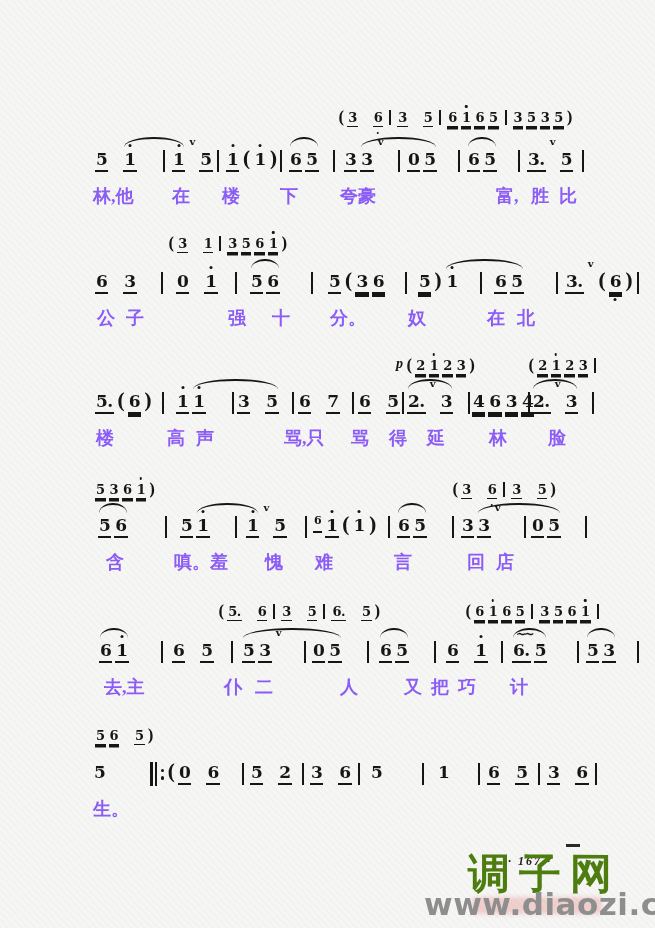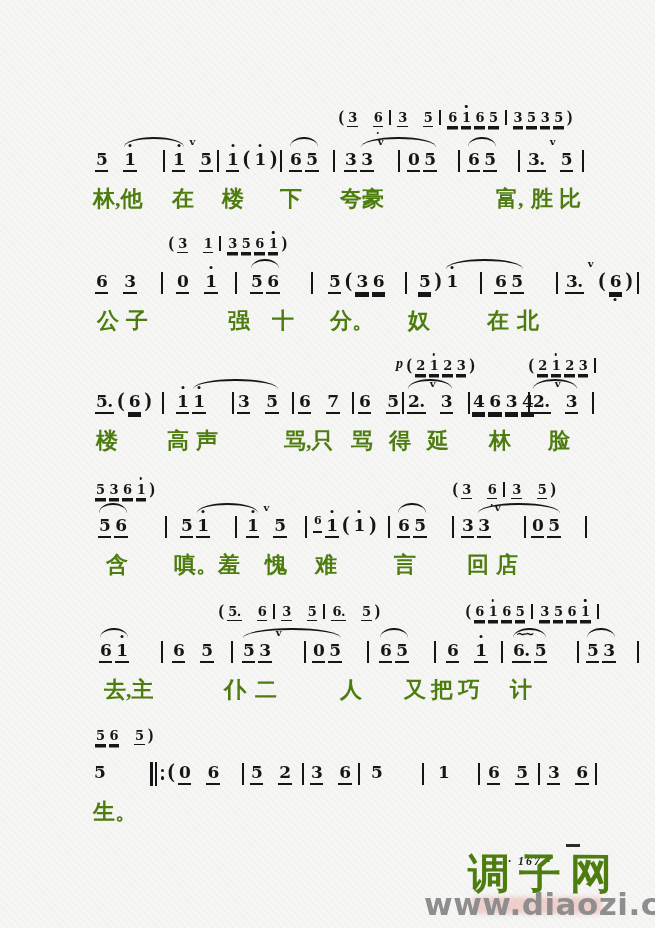--- a/index.html
+++ b/index.html
@@ -29,21 +29,21 @@
   .dyn{font-family:"Liberation Serif",serif;font-style:italic;font-weight:bold;font-size:14px;transform:translateY(-2px)}
   .sp{width:9px;flex:none}
   .sm{font-size:11px;transform:translateY(-5px)}
   .mo{position:absolute;top:-12px;left:20%;font-size:13px;font-weight:bold;letter-spacing:-3px;line-height:10px}
   .rep{display:flex;align-items:center;height:22px;gap:2px;flex:none}
   .rep .b1{width:3px;height:24px;background:#161616}
   .rep .b2{width:1.5px;height:24px;background:#161616}
   .rep .dots{display:flex;flex-direction:column;gap:4px;margin-left:2px}
   .rep .dots i{width:3.5px;height:3.5px;border-radius:50%;background:#161616}
   .arc{position:absolute;height:10px;border-top:2px solid #161616;border-radius:50% 50% 0 0 / 100% 100% 0 0}
-  .lyr{position:absolute;font-family:"Liberation Serif","DejaVu Sans",serif;font-weight:bold;font-size:22px;color:#4d7c0f;white-space:nowrap}
+  .lyr{position:absolute;font-family:"Liberation Serif","DejaVu Sans",serif;font-weight:bold;font-size:18px;color:#8b5cf6;white-space:nowrap}
   .pagenum{position:absolute;left:508px;top:854px;font-family:"Liberation Serif",serif;font-weight:bold;font-style:italic;font-size:12px;color:#232323;letter-spacing:2px}
   .pagedash{position:absolute;left:566px;top:844px;width:14px;height:2.5px;background:#2a2a2a}
   .wm-site{position:absolute;left:468px;top:846px;font-weight:bold;font-size:42px;letter-spacing:9px;color:#4d7c0f;font-family:"DejaVu Sans",sans-serif}
   .wm-url{position:absolute;left:424px;top:886px;font-weight:bold;font-size:31px;letter-spacing:.5px;color:#8e8e8e;font-family:"DejaVu Sans",sans-serif}
   .wm-red{position:absolute;left:472px;top:897px;width:130px;height:17px;background:rgba(226,120,116,.30);filter:blur(2px);border-radius:3px}
 </style>
 </head>
 <body>
 
 <div id="sheet">

